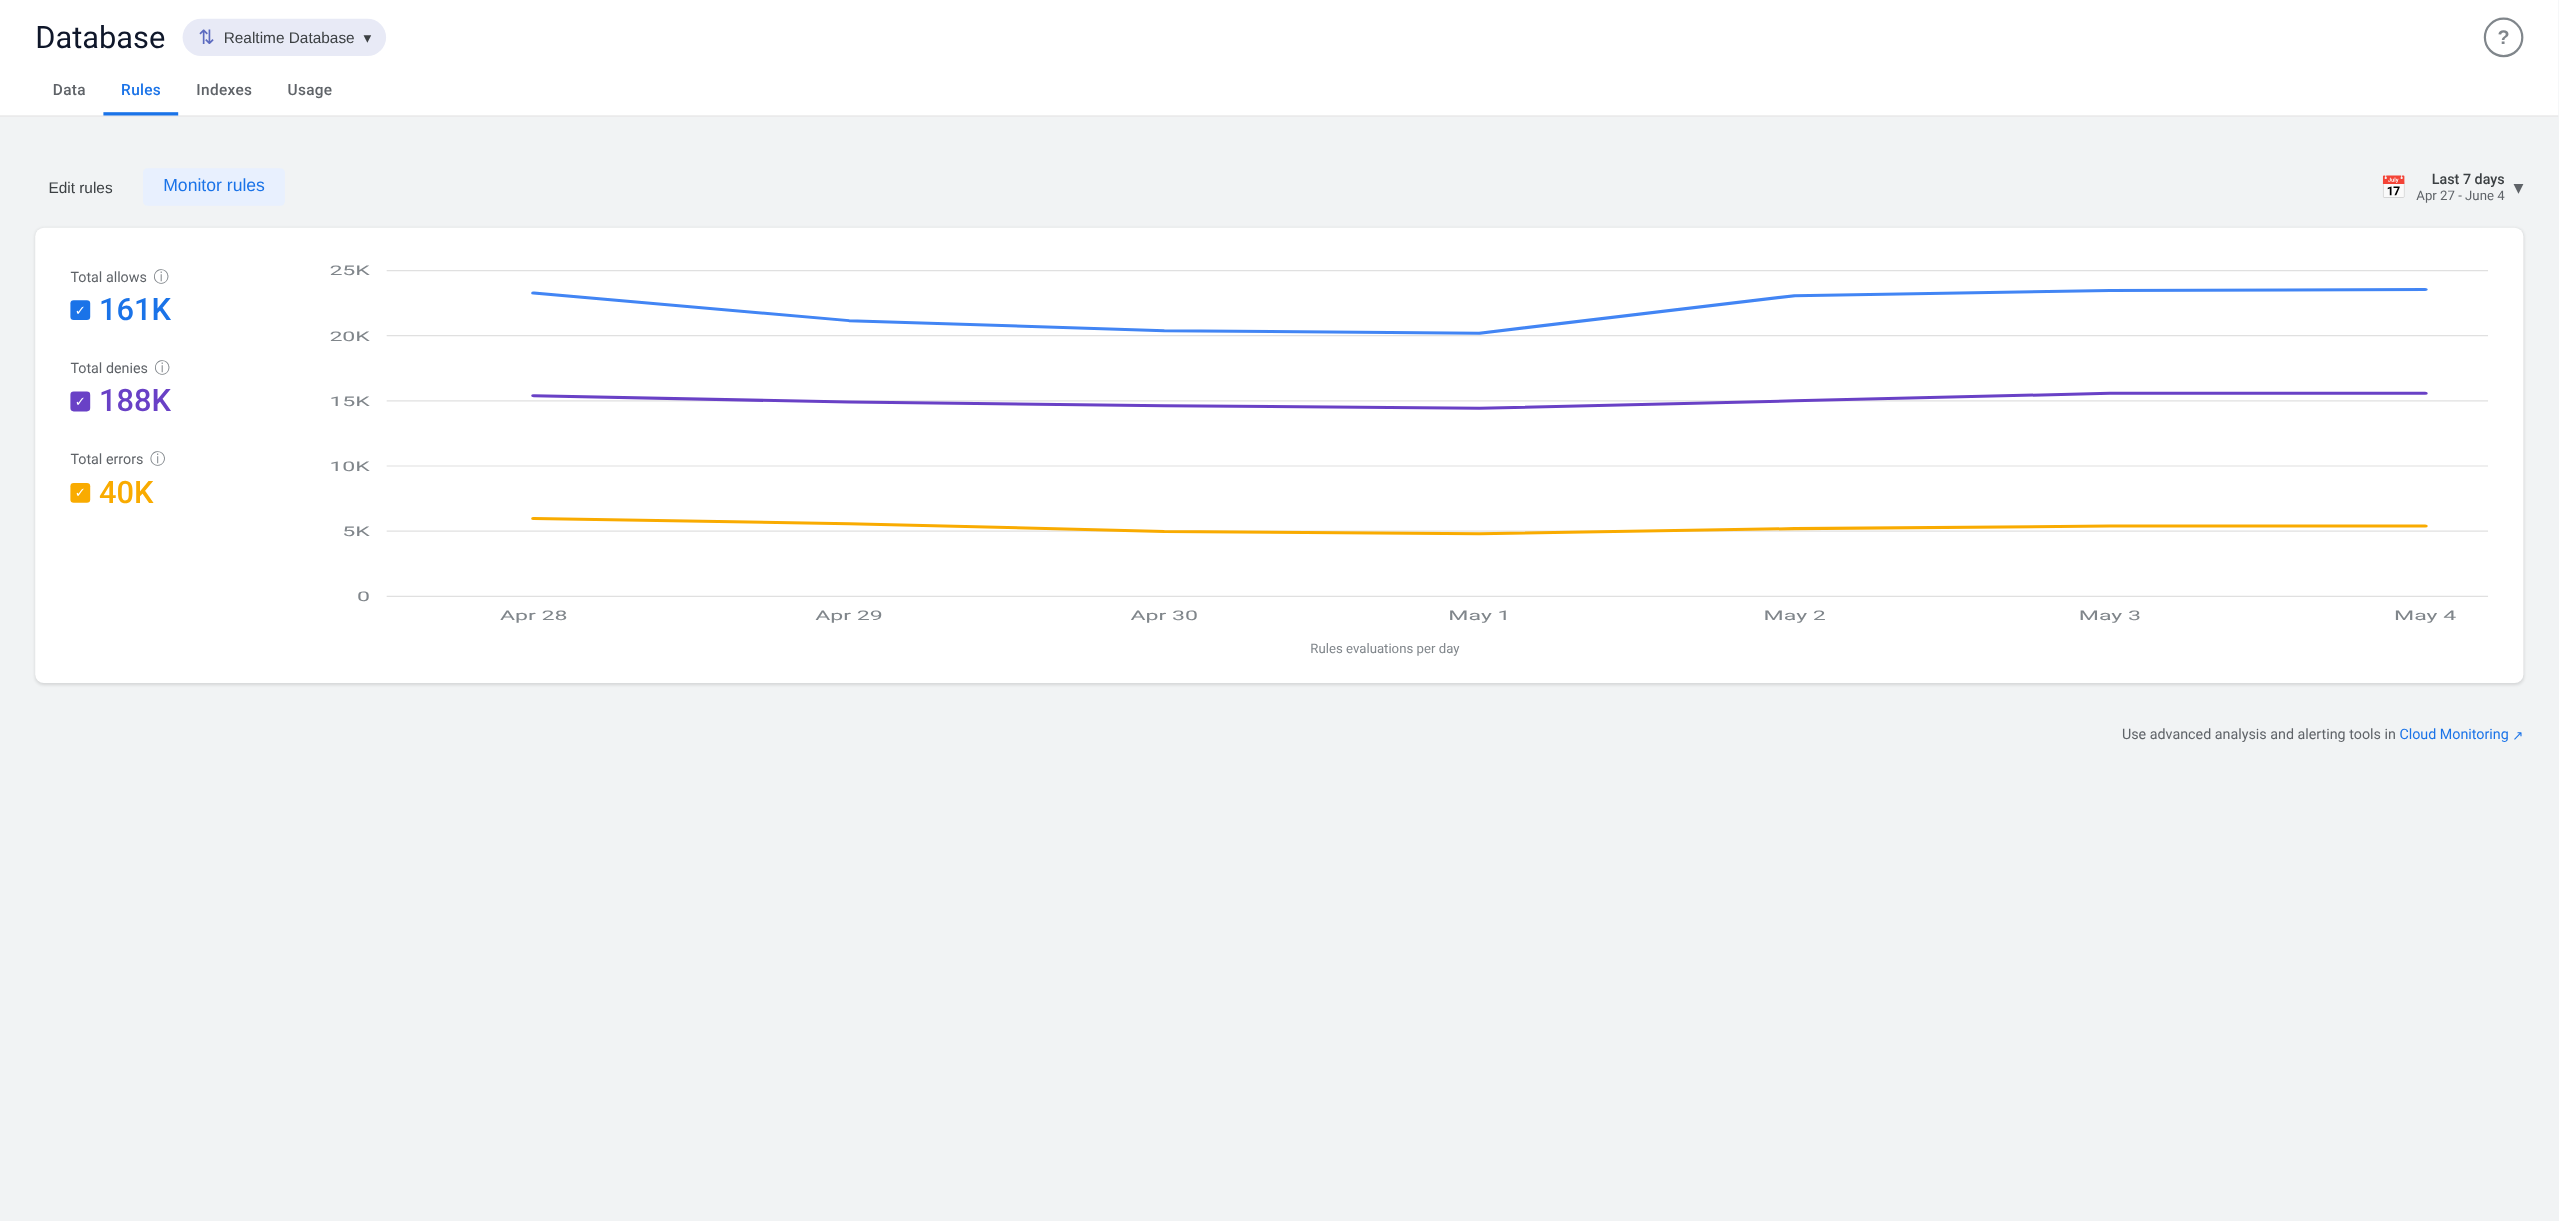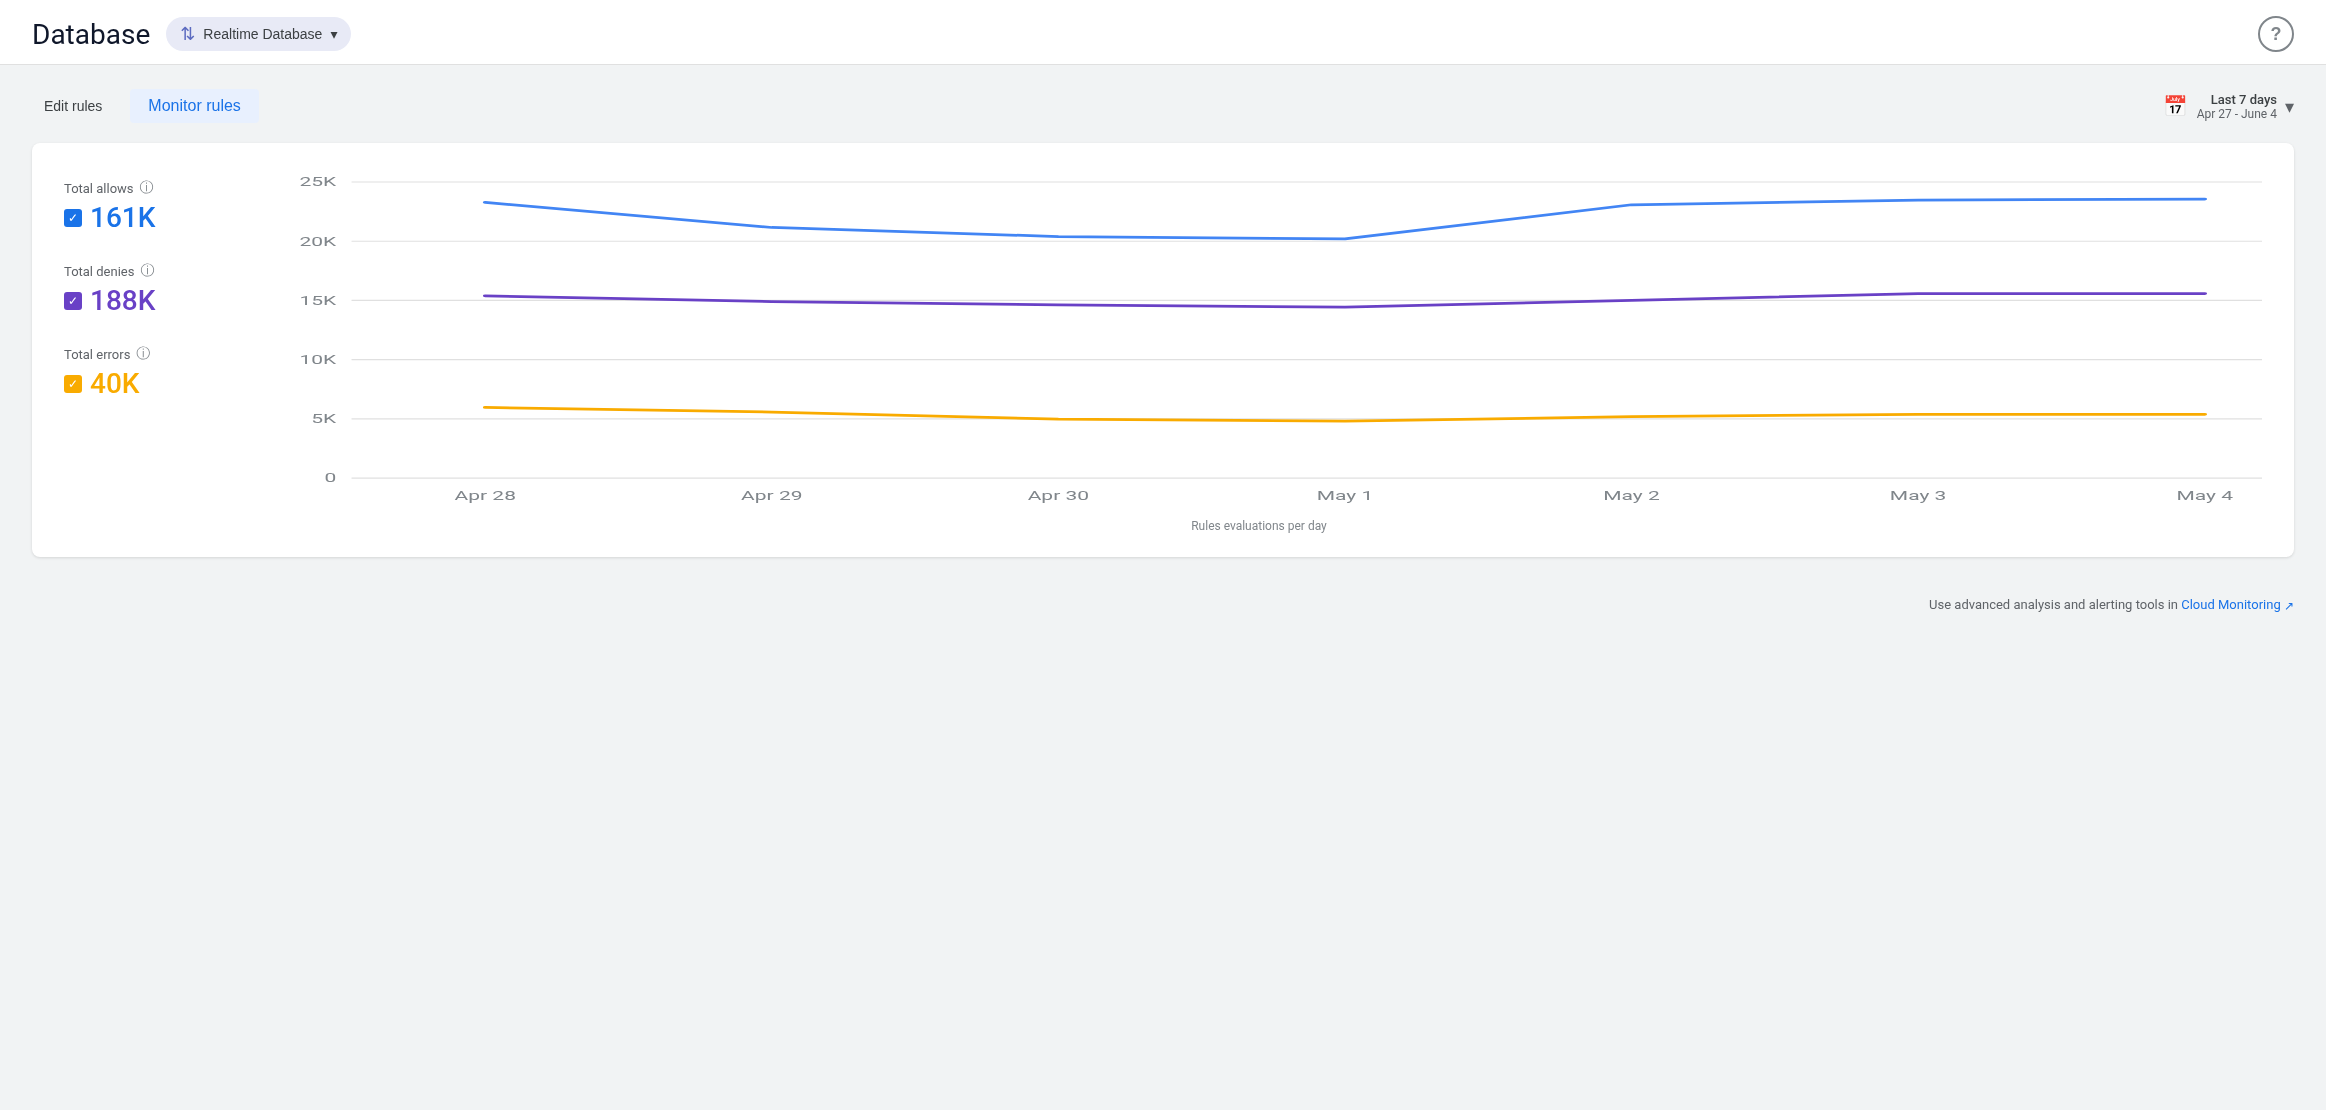--- a/index.html
+++ b/index.html
@@ -71,20 +71,21 @@
       letter-spacing: 0.3px;
       text-decoration: none;
       transition: color 0.2s;
     }
     .tab.active {
       color: #1a73e8;
       border-bottom: 3px solid #1a73e8;
     }
     .main-content {
       padding: 24px 32px;
+      margin-top: 23px;
     }
     .toolbar-row {
       display: flex;
       align-items: center;
       gap: 16px;
       margin-bottom: 20px;
     }
     .btn-edit-rules {
       background: transparent;
       border: none;
@@ -225,20 +226,26 @@
     <h1 class="page-title">Database</h1>
     <button class="db-selector">
       <span class="selector-icon">⇅</span>
       <span>Realtime Database</span>
       <span>▾</span>
     </button>
     <button class="help-btn">
       <span>?</span>
     </button>
   </div>
+  <nav class="tabs">
+    <a class="tab">Data</a>
+    <a class="tab active">Rules</a>
+    <a class="tab">Indexes</a>
+    <a class="tab">Usage</a>
+  </nav>
 </div>
 
 <div class="main-content">
   <div class="toolbar-row">
     <button class="btn-edit-rules">Edit rules</button>
     <button class="btn-monitor-rules">Monitor rules</button>
     <div class="date-range-selector">
       <span class="cal-icon">📅</span>
       <div class="date-range-text">
         <div class="date-range-title">Last 7 days</div>

